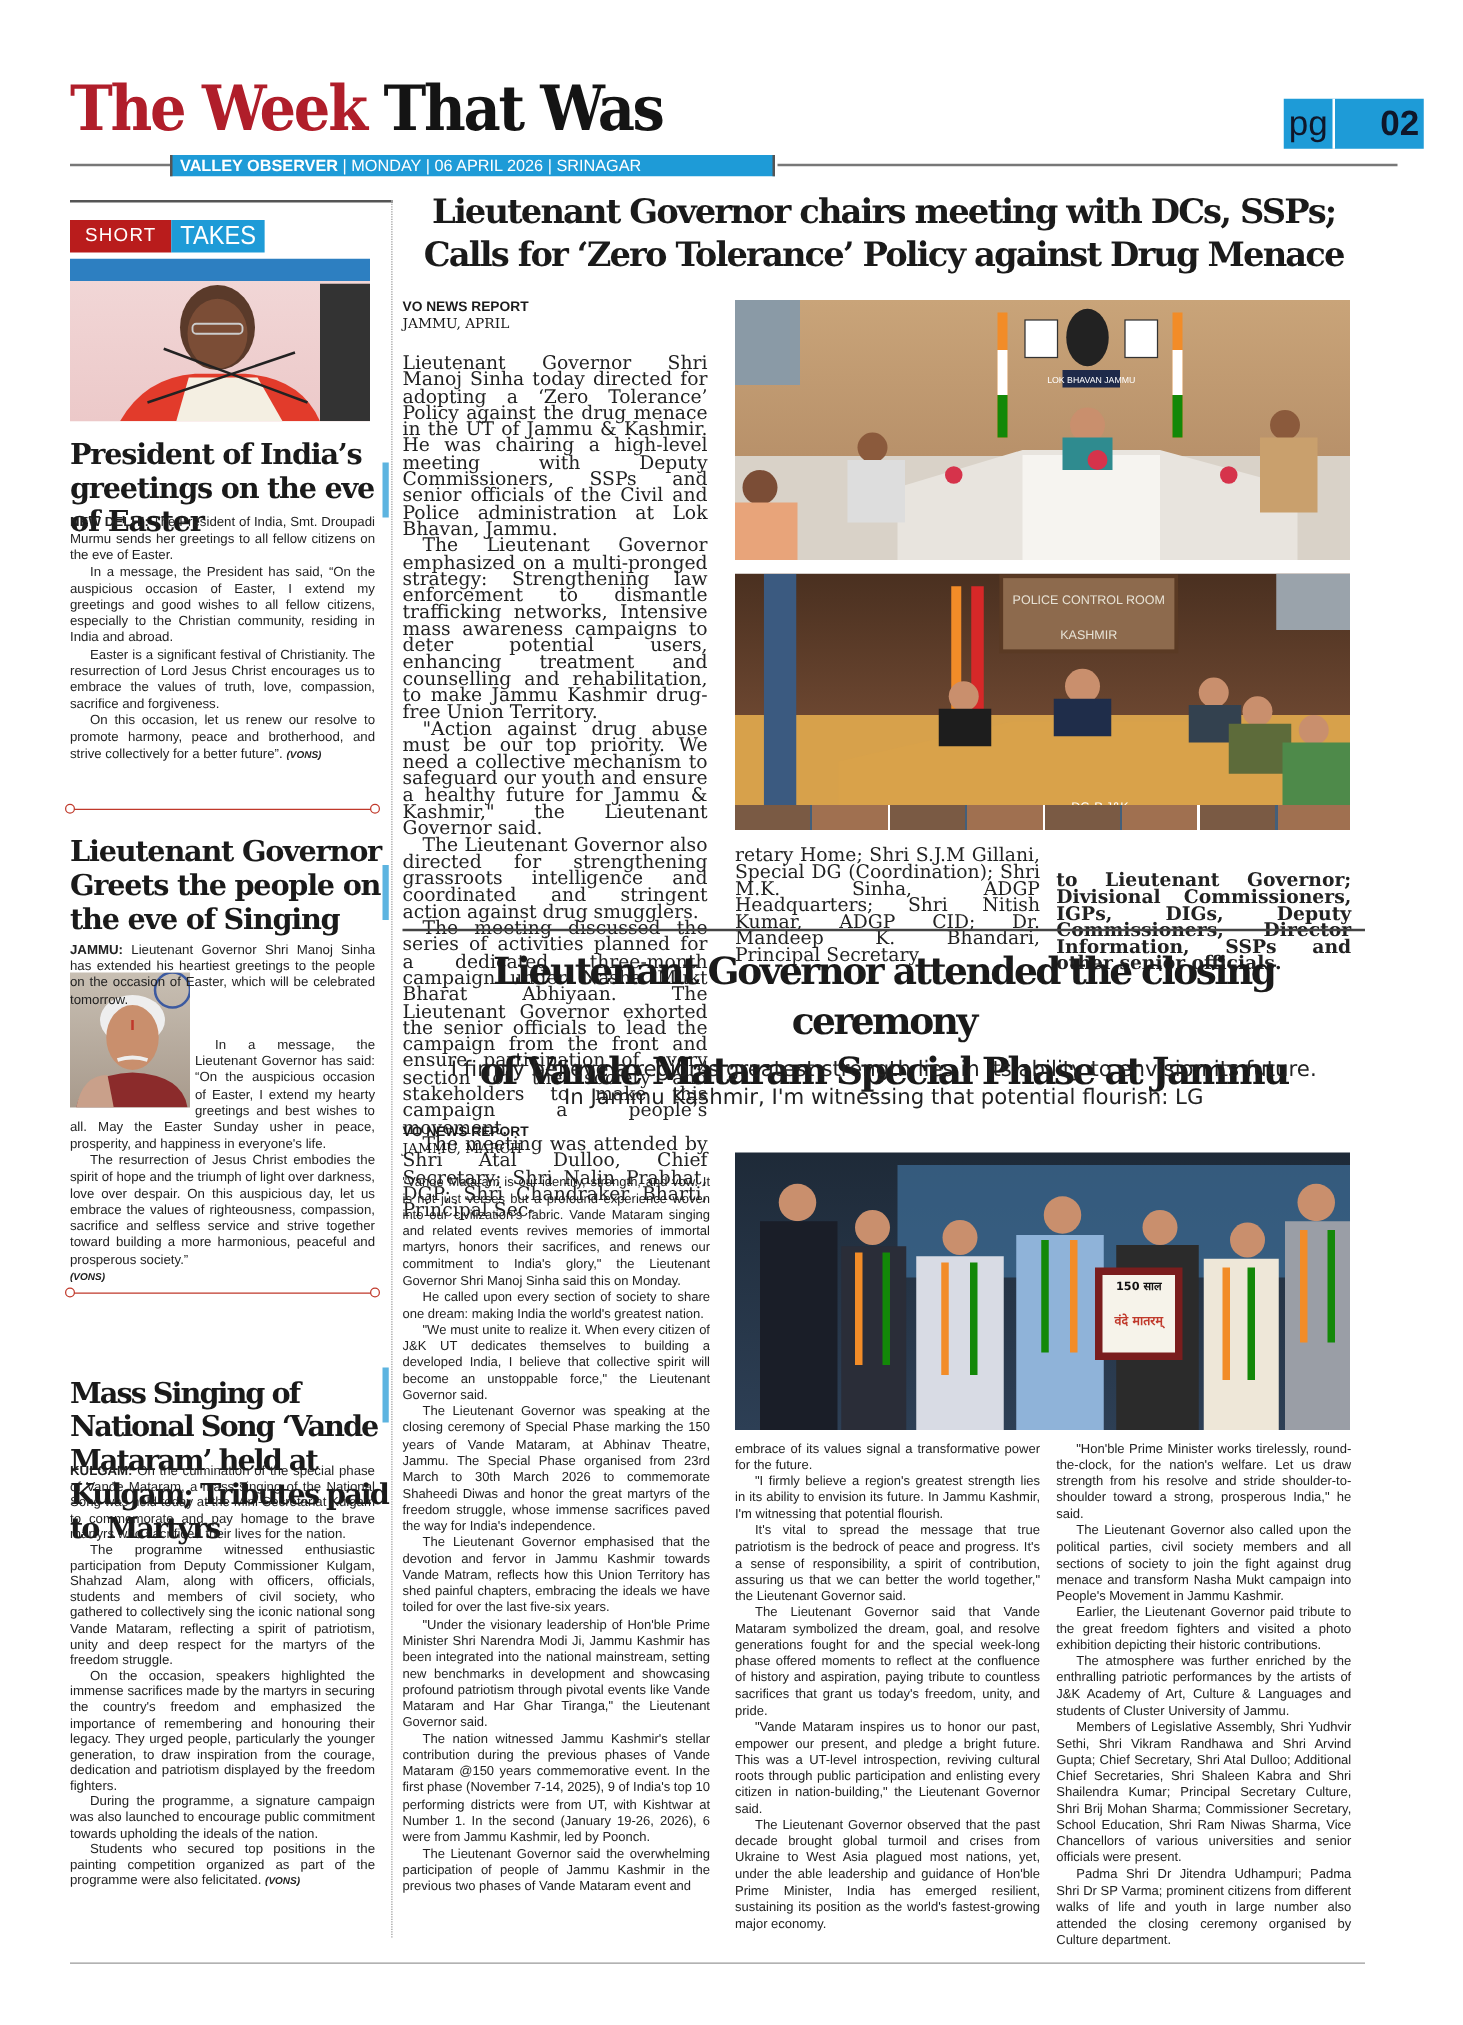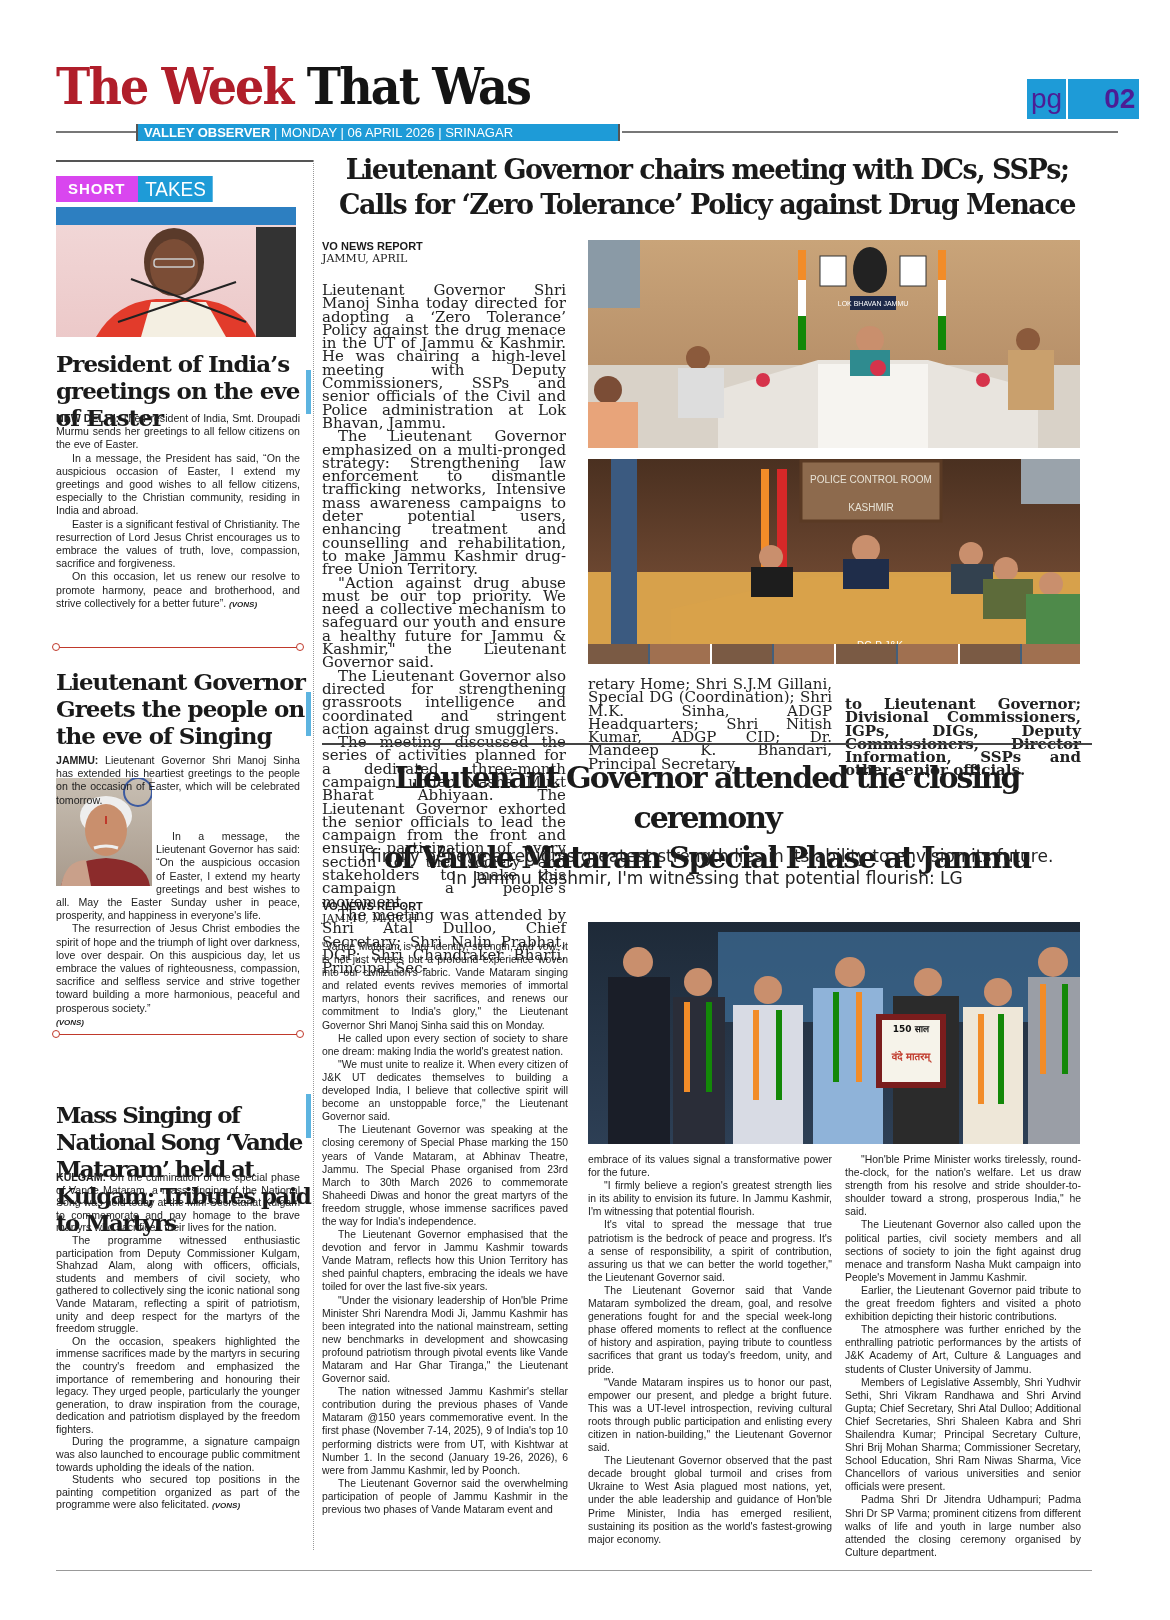--- a/index.html
+++ b/index.html
@@ -2,32 +2,32 @@
 <html><head>
 <meta charset="utf-8">
 <style>
   * { box-sizing: border-box; margin: 0; padding: 0; }
   body { width: 1170px; height: 1620px; background: #fff; position: relative; overflow: hidden; font-family: "Liberation Sans", sans-serif; color: #1a1a1a; }
   .abs { position: absolute; }
   
   .mast-title { left: 56px; top: 62px; font-family: "DejaVu Serif", serif; font-weight: bold; font-size: 50px; letter-spacing: -2px; line-height: 1; transform: scaleX(0.92); transform-origin: left; }
   .mast-title .red { color: #b01e2a; }
   .mast-title .blk { color: #141414; }
-  .pg-badge { left: 1027px; top: 79px; height: 40px; display: flex; background: #1e9bd7; color: #4c1d95; font-family: "Liberation Sans", sans-serif; }
+  .pg-badge { left: 1027px; top: 79px; height: 40px; display: flex; background: #1e9bd7; color: #0f172a; font-family: "Liberation Sans", sans-serif; }
   .pg-badge span { display: block; padding: 2px 4px; font-size: 28px; line-height: 36px; }
   .pg-badge .pgnum { border-left: 2px solid #fff; font-weight: bold; padding-left: 36px; }
   .rule-left { left: 56px; top: 131px; width: 80px; height: 2px; background: #777; }
   .rule-right { left: 622px; top: 131px; width: 496px; height: 2px; background: #777; }
   .dateline { left: 136px; top: 124px; width: 484px; height: 17px; background: #1e9bd7; color: #fff; font-size: 13px; line-height: 17px; padding-left: 6px; border-left: 2px solid #555; border-right: 2px solid #555; white-space: nowrap; }
   .dateline b { font-weight: bold; }
   
   .col-left-top-rule { left: 56px; top: 160px; width: 258px; height: 2px; background: #555; }
   .col-divider { left: 313px; top: 160px; width: 0; height: 1390px; border-left: 1px dotted #999; }
   .st-badge { left: 56px; top: 176px; display: flex; height: 26px; }
-  .st-badge .short { background: #d946ef; color: #fff; font-weight: bold; font-size: 15px; padding: 0 12px; line-height: 26px; letter-spacing: 1px; }
+  .st-badge .short { background: #b91c1c; color: #fff; font-weight: normal; font-size: 15px; padding: 0 12px; line-height: 26px; letter-spacing: 1px; }
   .st-badge .takes { background: #1e9bd7; color: #fff; font-size: 21px; padding: 0 8px; line-height: 26px; transform: scaleX(0.9); transform-origin: left; }
   .photo { background: #7a6c60; overflow: hidden; }
   .headline-serif { font-family: "DejaVu Serif", serif; font-weight: bold; color: #1a1a1a; letter-spacing: -1px; }
   .h-left { left: 56px; width: 260px; font-size: 23px; line-height: 27px; }
   .body-sans { font-family: "Liberation Sans", sans-serif; font-size: 10.6px; line-height: 13.2px; color: #222; text-align: justify; }
   .body-sans p { text-indent: 16px; }
   .body-sans p.first { text-indent: 0; }
   .body-sans .dl { font-weight: bold; }
   .vons { font-style: italic; font-weight: bold; font-size: 8px; }
   .sep-line { left: 56px; width: 244px; height: 1px; background: #c0392b; }

